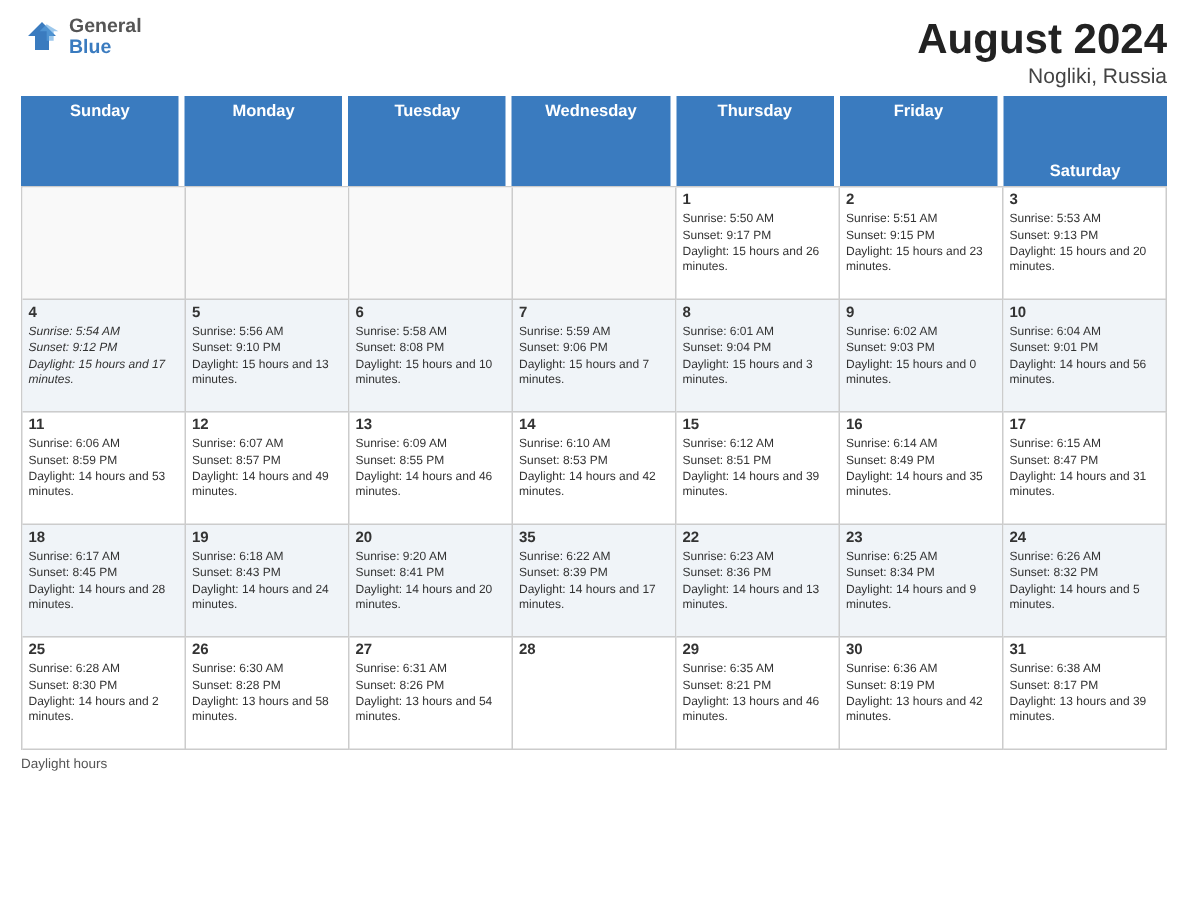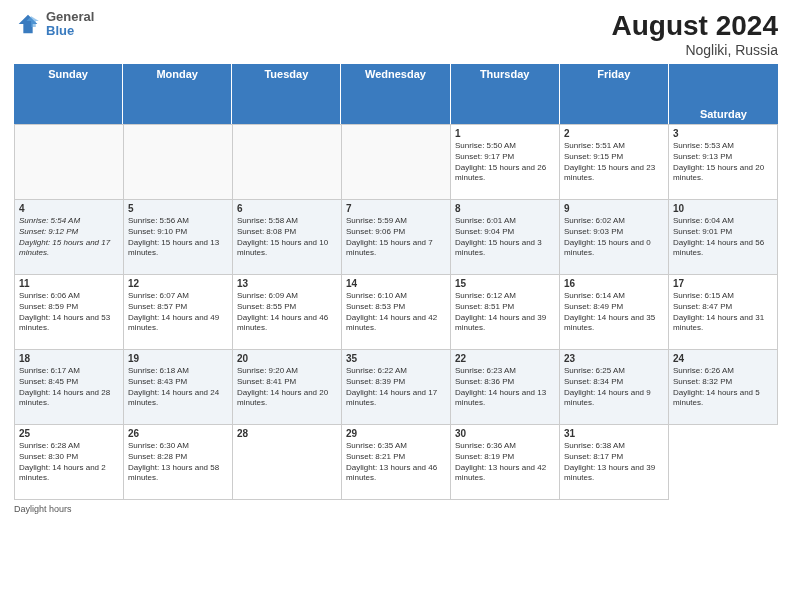--- a/index.html
+++ b/index.html
@@ -65,21 +65,21 @@
       display: grid;
       grid-template-columns: repeat(7, 1fr);
       background: #3a7bbf;
     }
     .cal-header-cell {
       color: #fff;
       font-size: 11px;
       font-weight: bold;
       padding: 4px 4px;
       text-align: center;
-      border-right: 1px solid #ffffff;
+      border-right: 4px solid #ffffff;
     }
     .cal-header-cell:last-child { border-right: none; margin-top: 40px; }
     .cal-body {
       flex: 1;
       display: grid;
       grid-template-rows: repeat(5, 1fr);
       border-left: 1px solid #ccc;
       border-top: 1px solid #ccc;
     }
     .cal-row {
@@ -314,20 +314,26 @@
 Sunset: 8:30 PM
 Daylight: 14 hours and 2 minutes.</div>
           </div>
           <div class="cal-cell">
             <span class="day-num">26</span>
             <div class="cell-text" style="white-space: pre-line;">Sunrise: 6:30 AM
 Sunset: 8:28 PM
 Daylight: 13 hours and 58 minutes.</div>
           </div>
           <div class="cal-cell">
+            <span class="day-num">27</span>
+            <div class="cell-text" style="white-space: pre-line;">Sunrise: 6:31 AM
+Sunset: 8:26 PM
+Daylight: 13 hours and 54 minutes.</div>
+          </div>
+          <div class="cal-cell">
             <span class="day-num">28</span>
           </div>
           <div class="cal-cell">
             <span class="day-num">29</span>
             <div class="cell-text" style="white-space: pre-line;">Sunrise: 6:35 AM
 Sunset: 8:21 PM
 Daylight: 13 hours and 46 minutes.</div>
           </div>
           <div class="cal-cell">
             <span class="day-num">30</span>

